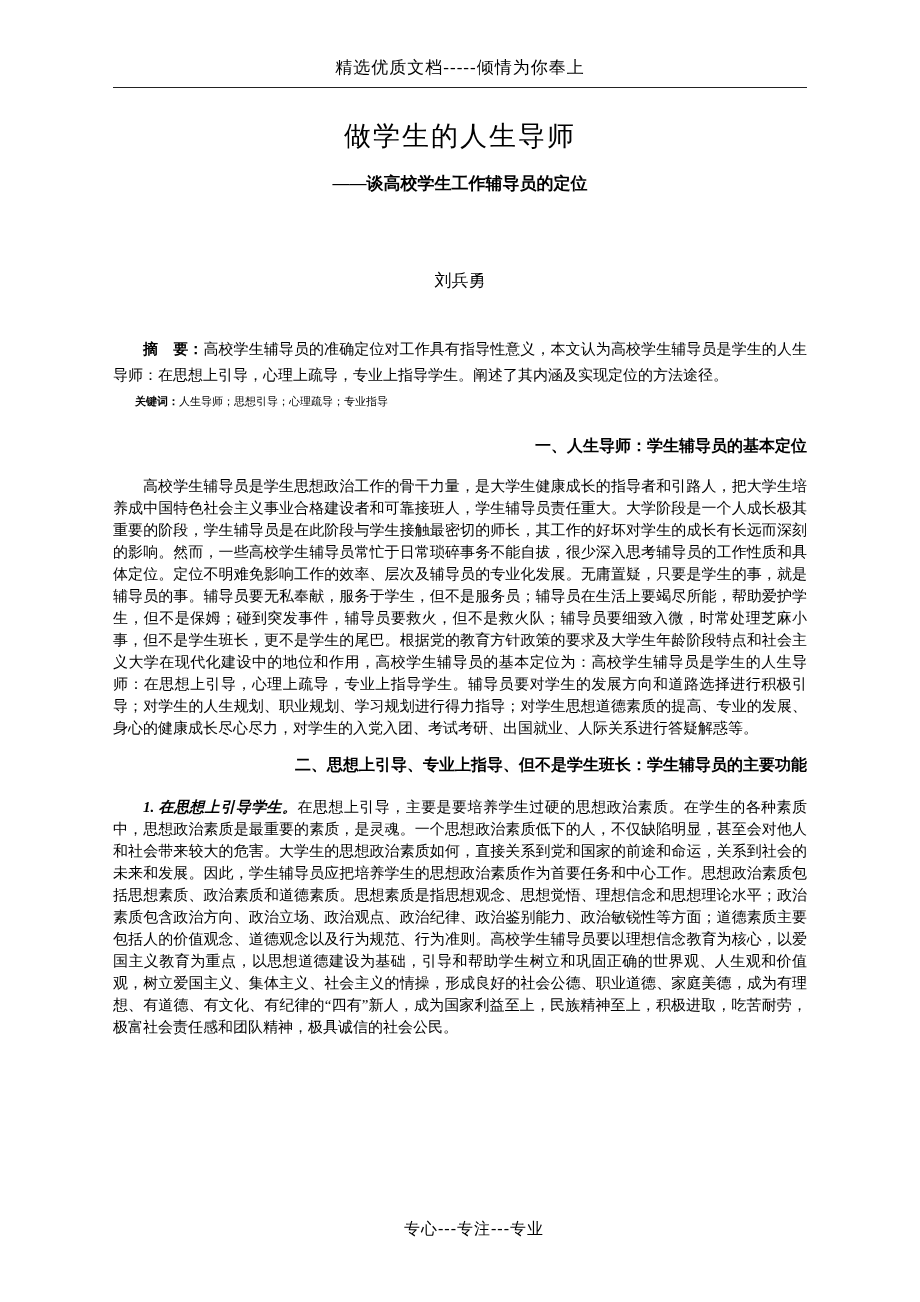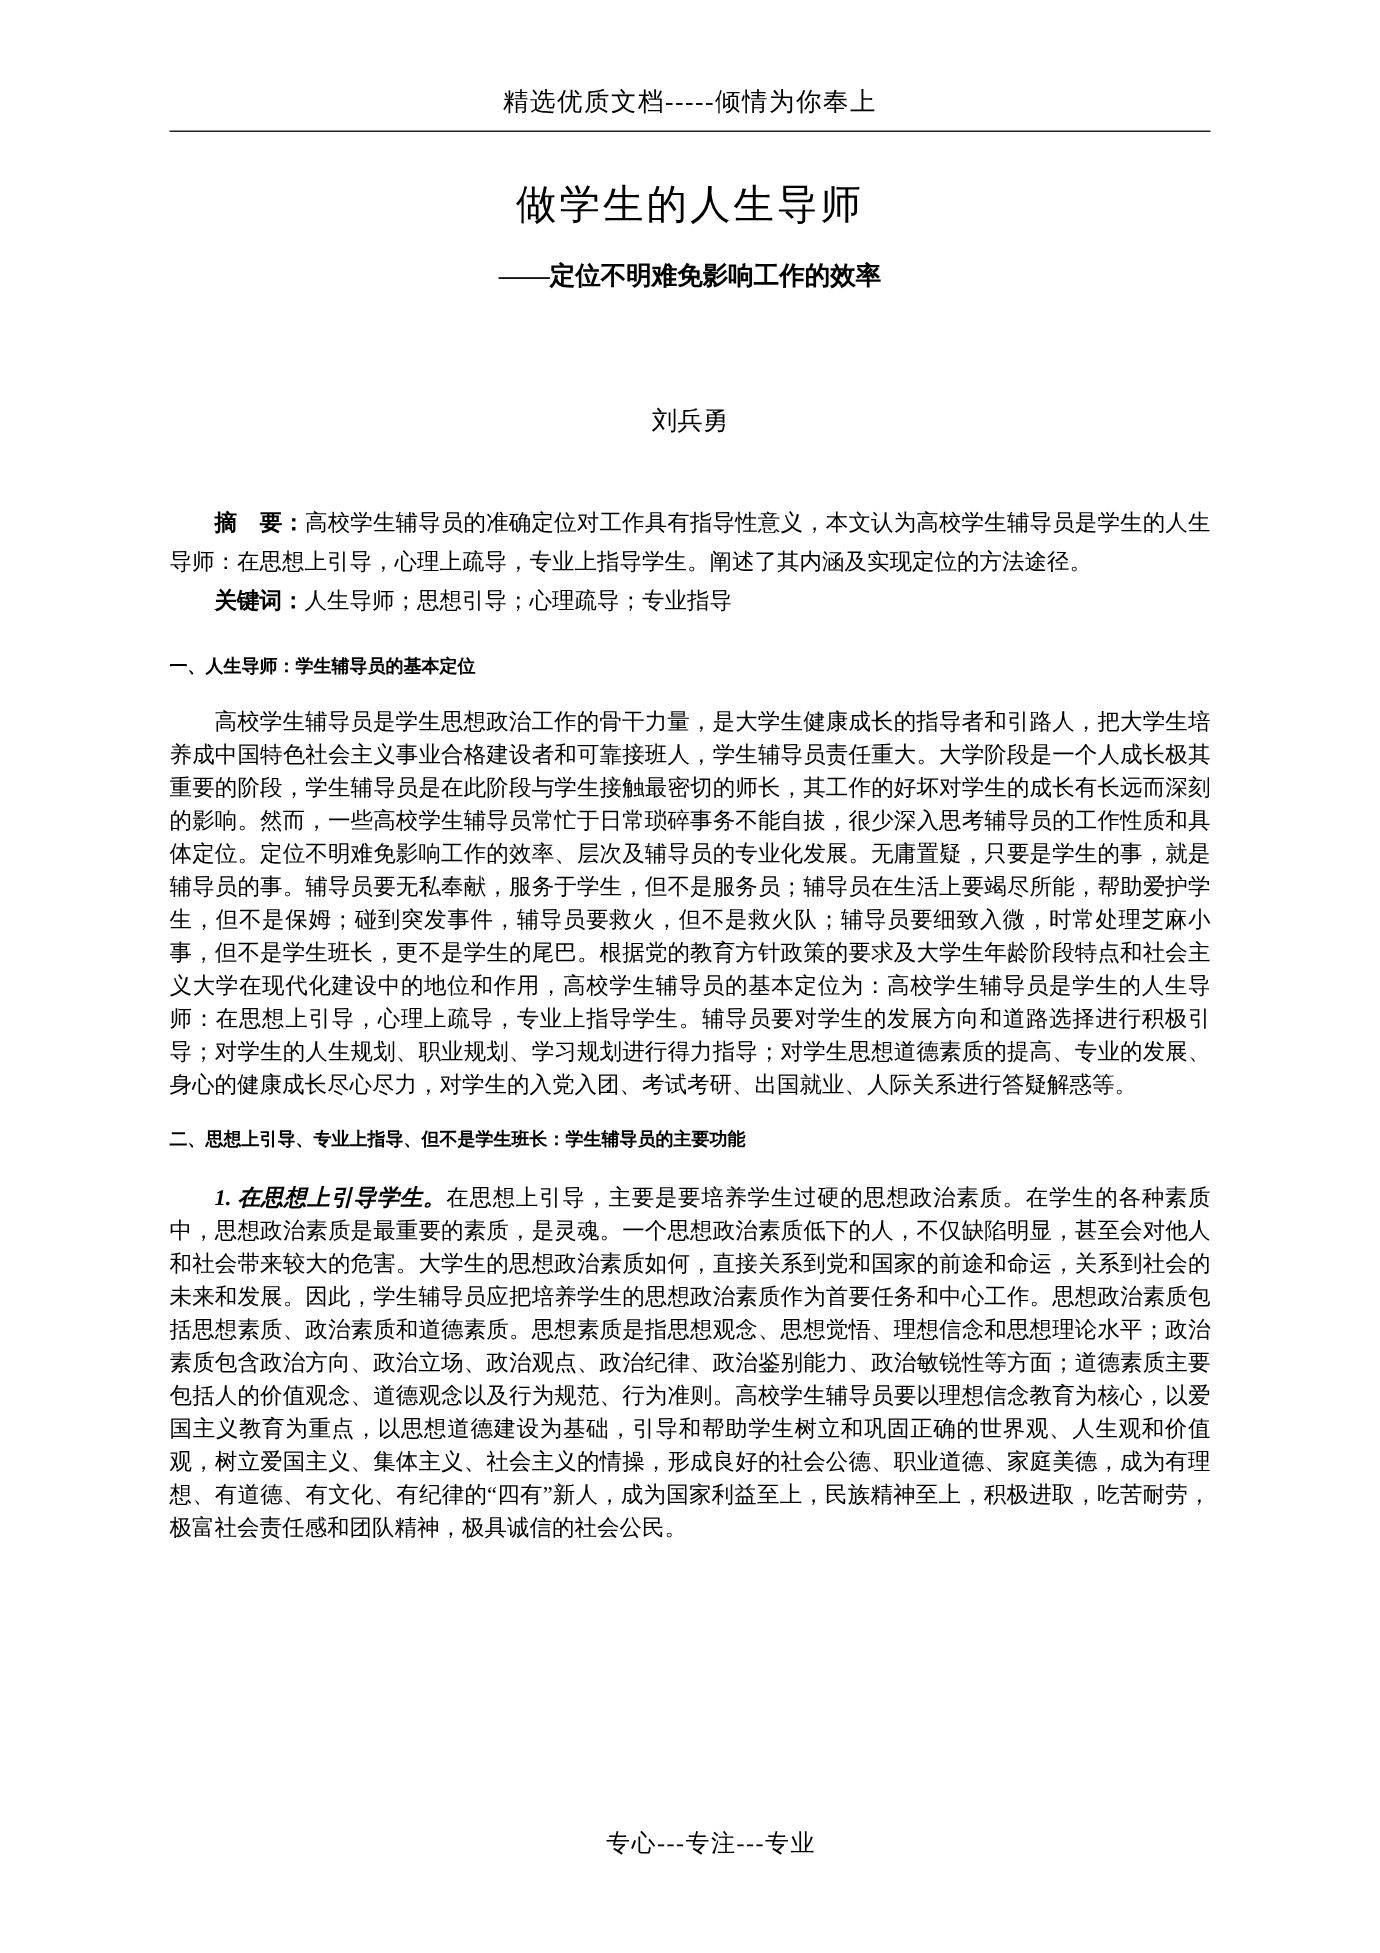--- a/index.html
+++ b/index.html
@@ -57,33 +57,33 @@
   
   .abstract {
     margin: 44px 0 0 0;
     font-size: 15px;
     line-height: 26px;
     text-align: justify;
     text-indent: 2em;
   }
   .keywords {
     margin: 0;
-    font-size: 15px;
+    font-size: 11px;
     line-height: 26px;
     text-align: justify;
     text-indent: 2em;
   }
   .lbl-bold {
     font-weight: bold;
   }
   
   .section-heading {
     margin: 22px 0 18px 0;
-    text-align: left;
-    font-size: 12px;
+    text-align: right;
+    font-size: 16px;
     font-weight: bold;
   }
   .section-heading.second {
     margin-top: 16px;
     margin-bottom: 20px;
   }
   
   .body-paragraph {
     margin: 0;
     font-size: 15px;
@@ -113,21 +113,21 @@
 
   <div class="content">
 
     <div class="doc-header">
       <div class="hdr-text">精选优质文档-----倾情为你奉上</div>
       <div class="hdr-rule"></div>
     </div>
 
     <h1 class="doc-title">做学生的人生导师</h1>
 
-    <h2 class="doc-subtitle">——定位不明难免影响工作的效率</h2>
+    <h2 class="doc-subtitle">——谈高校学生工作辅导员的定位</h2>
 
     <div class="doc-author">刘兵勇</div>
 
     <p class="abstract">
       <span class="lbl-bold">摘　要：</span><span>高校学生辅导员的准确定位对工作具有指导性意义，本文认为高校学生辅导员是学生的人生导师：在思想上引导，心理上疏导，专业上指导学生。阐述了其内涵及实现定位的方法途径。</span>
     </p>
 
     <p class="keywords">
       <span class="lbl-bold">关键词：</span><span>人生导师；思想引导；心理疏导；专业指导</span>
     </p>

